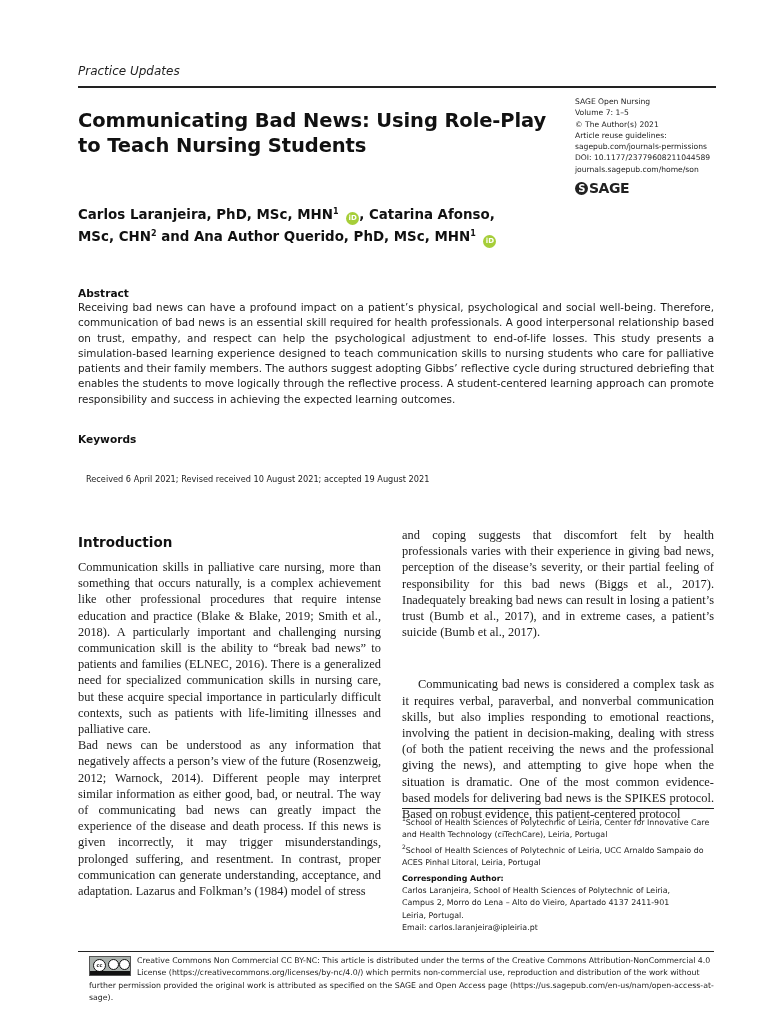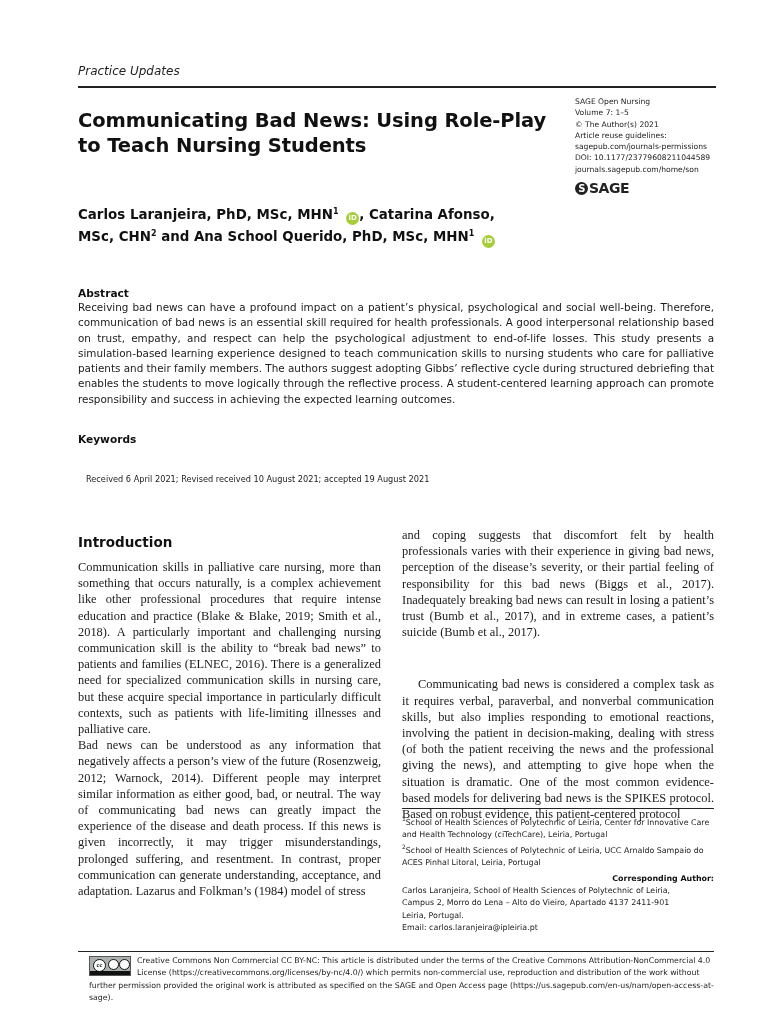--- a/index.html
+++ b/index.html
@@ -31,21 +31,21 @@
 
   #col-left { position: absolute; left: 78px; top: 533px; width: 303px; }
   #col-right { position: absolute; left: 402px; top: 527px; width: 312px; }
   .h-intro { font-size: 13.5px; font-weight: bold; color: #111; margin-bottom: 8px; line-height: 18px; }
   .h-bg { font-size: 13.5px; font-style: italic; color: #111; margin: 16px 0 6px; line-height: 18px; }
   .body-text { font-size: 12.4px; line-height: 16.2px; text-align: justify; color: #1a1a1a; margin: 0; }
   .indent { text-indent: 16px; margin-top: 36px; }
 
   #footnote-rule { position: absolute; left: 402px; top: 808px; width: 312px; height: 1px; background: #222; }
   #footnotes { position: absolute; left: 402px; top: 813px; width: 312px; font-size: 7.9px; line-height: 12.2px; color: #222; }
-  #footnotes .corr-head { font-weight: bold; margin-top: 4px; color: #111; text-align: right; }
+  #footnotes .corr-head { font-weight: bold; margin-top: 4px; color: #111; }
 
   #license-rule { position: absolute; left: 78px; top: 951px; width: 636px; height: 1px; background: #222; }
   #license { position: absolute; left: 78px; top: 955px; width: 638px; font-size: 7.8px; line-height: 12.4px; color: #222; margin-left: 11px; }
   #cc-badge { float: left; width: 42px; height: 20px; background: #aab1ad; border: 1px solid #555; margin: 1px 6px 0 0; position: relative; box-sizing: border-box; }
   #cc-badge .cc1 { position: absolute; left: 3px; top: 2px; width: 11px; height: 11px; border-radius: 50%; border: 1.2px solid #111; background: #fff; font-size: 5px; font-weight: bold; text-align: center; line-height: 11px; }
   #cc-badge .cc2 { position: absolute; left: 18px; top: 2px; width: 9px; height: 9px; border-radius: 50%; border: 1.2px solid #111; background: #fff; }
   #cc-badge .cc3 { position: absolute; left: 29px; top: 2px; width: 9px; height: 9px; border-radius: 50%; border: 1.2px solid #111; background: #fff; }
   #cc-badge .bar { position: absolute; left: 0; right: 0; bottom: 0; height: 4px; background: #111; }
 </style>
 </head>
@@ -66,21 +66,21 @@
   <div>journals.sagepub.com/home/son</div>
 </div>
 <div id="sage-logo" class="sans">
   <span class="s-circle">S</span>
   <span>SAGE</span>
 </div>
 
 <div id="authors" class="sans">
   <span>Carlos Laranjeira, PhD, MSc, MHN</span><sup>1</sup>
   <span class="orcid" style="background: rgb(166, 206, 57);">iD</span><span>, Catarina Afonso,</span><br>
-  <span>MSc, CHN</span><sup>2</sup><span> and Ana School Querido, PhD, MSc, MHN</span><sup>1</sup>
+  <span>MSc, CHN</span><sup>2</sup><span> and Ana Author Querido, PhD, MSc, MHN</span><sup>1</sup>
   <span class="orcid" style="background: rgb(166, 206, 57);">iD</span>
 </div>
 
 <div id="abstract" class="sans">
   <div class="heading-small">Abstract</div>
   <div class="abstract-text">Receiving bad news can have a profound impact on a patient’s physical, psychological and social well-being. Therefore, communication of bad news is an essential skill required for health professionals. A good interpersonal relationship based on trust, empathy, and respect can help the psychological adjustment to end-of-life losses. This study presents a simulation-based learning experience designed to teach communication skills to nursing students who care for palliative patients and their family members. The authors suggest adopting Gibbs’ reflective cycle during structured debriefing that enables the students to move logically through the reflective process. A student-centered learning approach can promote responsibility and success in achieving the expected learning outcomes.</div>
 </div>
 
 <div id="keywords" class="sans">
   <div class="heading-small">Keywords</div>

